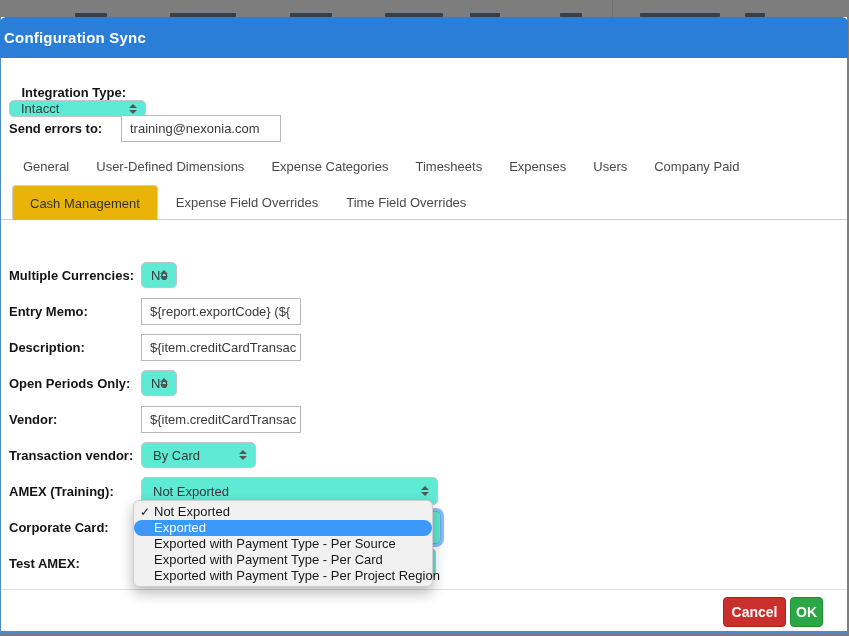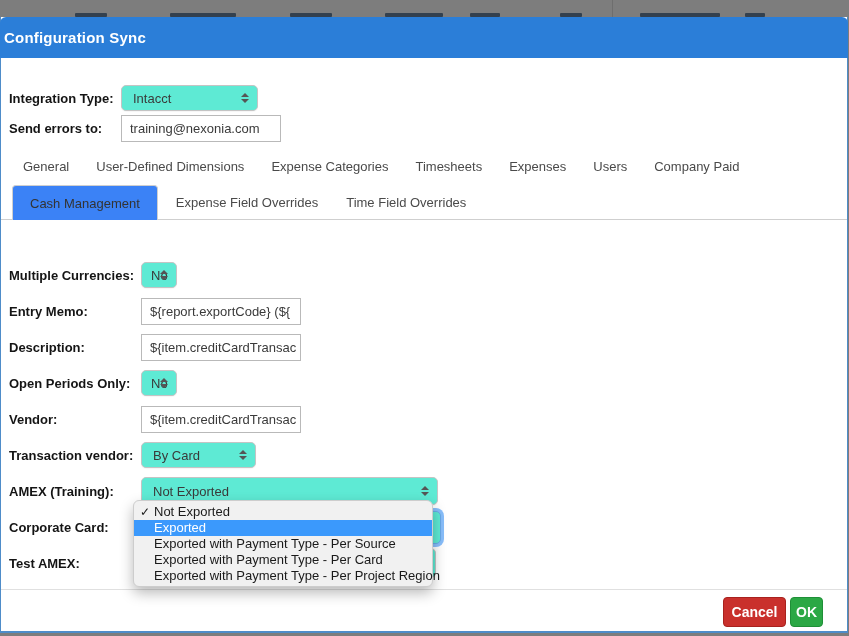--- a/index.html
+++ b/index.html
@@ -27,21 +27,21 @@
   .modal-header {
     position:absolute; left:-1px; top:0; width:848px; height:41px;
     background:#2b7ed8; border-radius:6px 6px 0 0;
     display:flex; align-items:center; padding-left:4px;
   }
   .modal-title { color:#ffffff; font-size:15px; font-weight:bold; letter-spacing:.2px; }
 
   
   .top-row { position:absolute; left:8px; display:flex; align-items:center; }
   .top-row .lbl { width:112px; font-size:13px; font-weight:bold; color:#141414; }
-  .row-integration { top:68px; height:26px; }
+  .row-integration { top:68px; height:26px;flex-direction:column; }
   .row-senderrors  { top:98px; height:27px; }
 
   .sel {
     position:relative; background:#5eead4;
     border:1px solid #c4c4c4; border-radius:5px;
     display:flex; align-items:center;
     font-size:13px; color:#3a3a3a;
     padding-left:11px; height:26px;
     box-shadow:0 1px 1px rgba(0,0,0,0.04);
   }
@@ -61,21 +61,21 @@
   .txt-senderrors  { width:160px; }
 
   
   .tabs1 { position:absolute; left:22px; top:142px; display:flex; gap:27px; }
   .tabs1 span { font-size:13px; color:#4a4a4a; white-space:nowrap; }
 
   
   .tabs2-line { position:absolute; left:0; top:202px; width:846px; height:0; border-top:1px solid #cfcfcf; }
   .tabs2 { position:absolute; left:11px; top:168px; height:35px; display:flex; align-items:stretch; z-index:2; }
   .tab-active {
-    background:#3b82f6; border:1px solid #cfcfcf; border-bottom:none;
+    background:#eab308; border:1px solid #cfcfcf; border-bottom:none;
     border-radius:4px 4px 0 0; padding:16px 17px; height:35px;
     display:flex; align-items:center; font-size:13px; color:#333;
   }
   .tab-plain { display:flex; align-items:center; font-size:13px; color:#4a4a4a; padding:0; }
   .tab-efo { margin-left:18px; }
   .tab-tfo { margin-left:28px; }
 
   
   .form-rows { position:absolute; left:8px; top:240px; width:830px; }
   .f-row { height:36px; display:flex; align-items:center; }
@@ -94,21 +94,21 @@
   
   .menu {
     position:absolute; left:132px; top:483px; width:300px; z-index:10;
     background:#f1f1f1; border:1px solid #cdcdcd; border-radius:6px;
     padding:3px 0 2px 0;
     box-shadow:0 6px 14px rgba(0,0,0,0.28);
     font-size:13px; color:#1a1a1a;
   }
   .menu-item { position:relative; height:16px; line-height:16px; padding-left:20px; white-space:nowrap; }
   .menu-item .check { position:absolute; left:6px; top:0; font-size:12px; }
-  .menu-item.hl { background:#3b99fc; color:#ffffff; }
+  .menu-item.hl { background:#3b99fc; color:#ffffff;border-radius:8px; }
 
   
   .divider { position:absolute; left:0; top:572px; width:846px; border-top:1px solid #e0e0e0; }
   .btn {
     position:absolute; top:580px; height:30px; border-radius:4px;
     color:#fff; font-size:14px; font-weight:bold;
     display:flex; align-items:center; justify-content:center;
     cursor:pointer;
   }
   .btn-cancel { left:722px; width:63px; background:#c9302c; border:1px solid #a8221e; }

